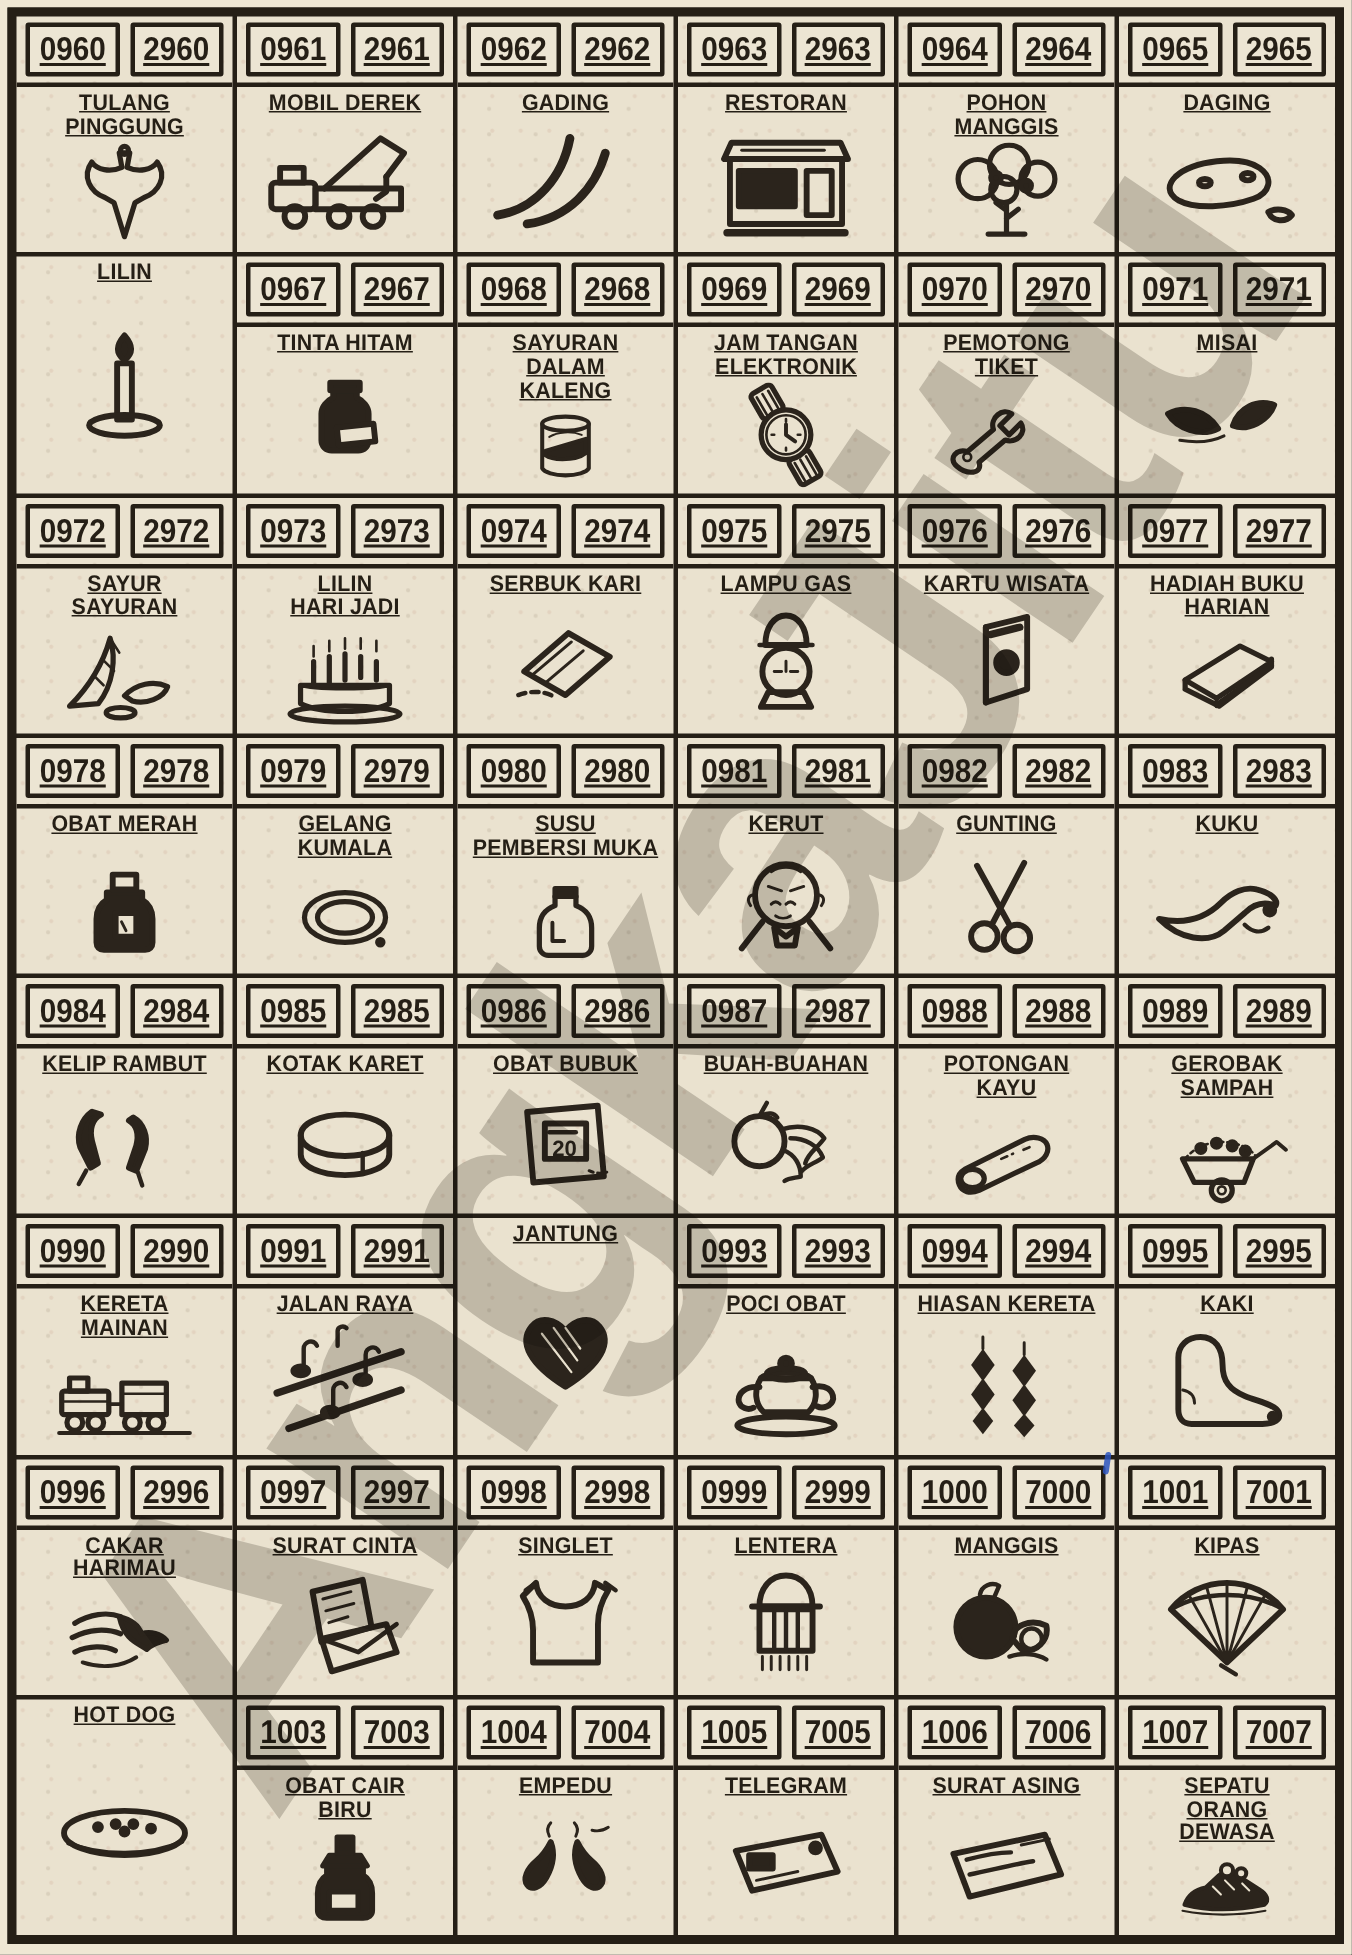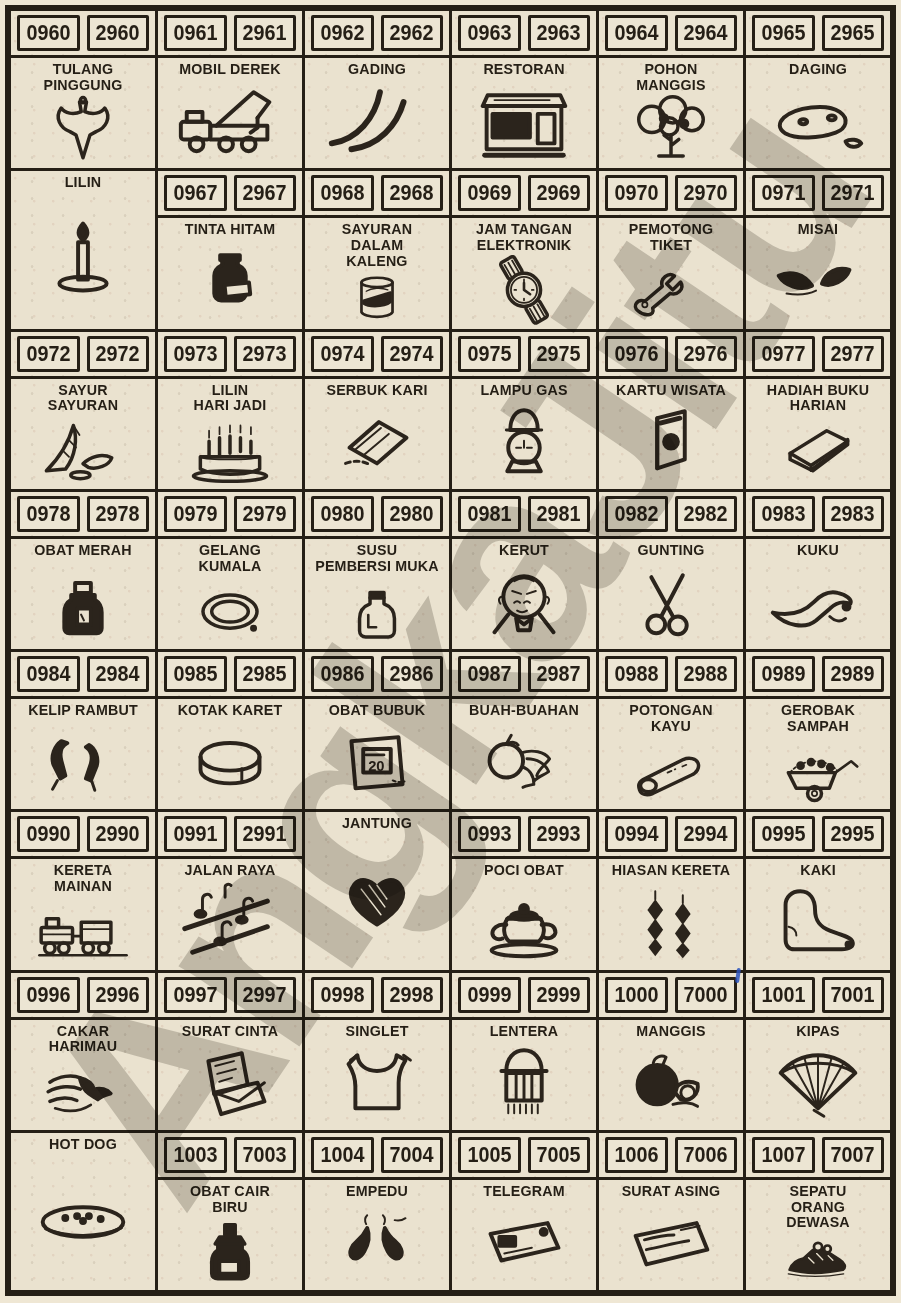--- a/index.html
+++ b/index.html
@@ -13,21 +13,21 @@
     border:6px solid #251f16;background:#251f16;
     display:grid;grid-template-columns:repeat(6,1fr);grid-template-rows:repeat(8,1fr);
     gap:3px;
   }
   .cell{
     background:
       radial-gradient(circle at 22% 31%, rgba(188,132,112,.16) 1px, transparent 1.7px),
       radial-gradient(circle at 68% 62%, rgba(118,98,76,.14) 1px, transparent 1.7px),
       #eae2cf;
     background-size:19px 23px, 31px 17px, auto;
-    display:flex;flex-direction:column;overflow:hidden;color:#251f16;
+    display:flex;flex-direction:column;overflow:hidden;color:#251f16;text-decoration:underline;
   }
   .cell-head{
     display:flex;gap:7px;padding:4px 6px 4px;border-bottom:3px solid #251f16;
   }
   .numbox{
     flex:1;height:30px;border:3px solid #251f16;border-radius:2px;
     background:#ece5d3;display:flex;align-items:center;justify-content:center;
     font-size:22px;font-weight:700;
   }
   .numtext{display:inline-block;transform:scaleX(.9);white-space:nowrap;}

